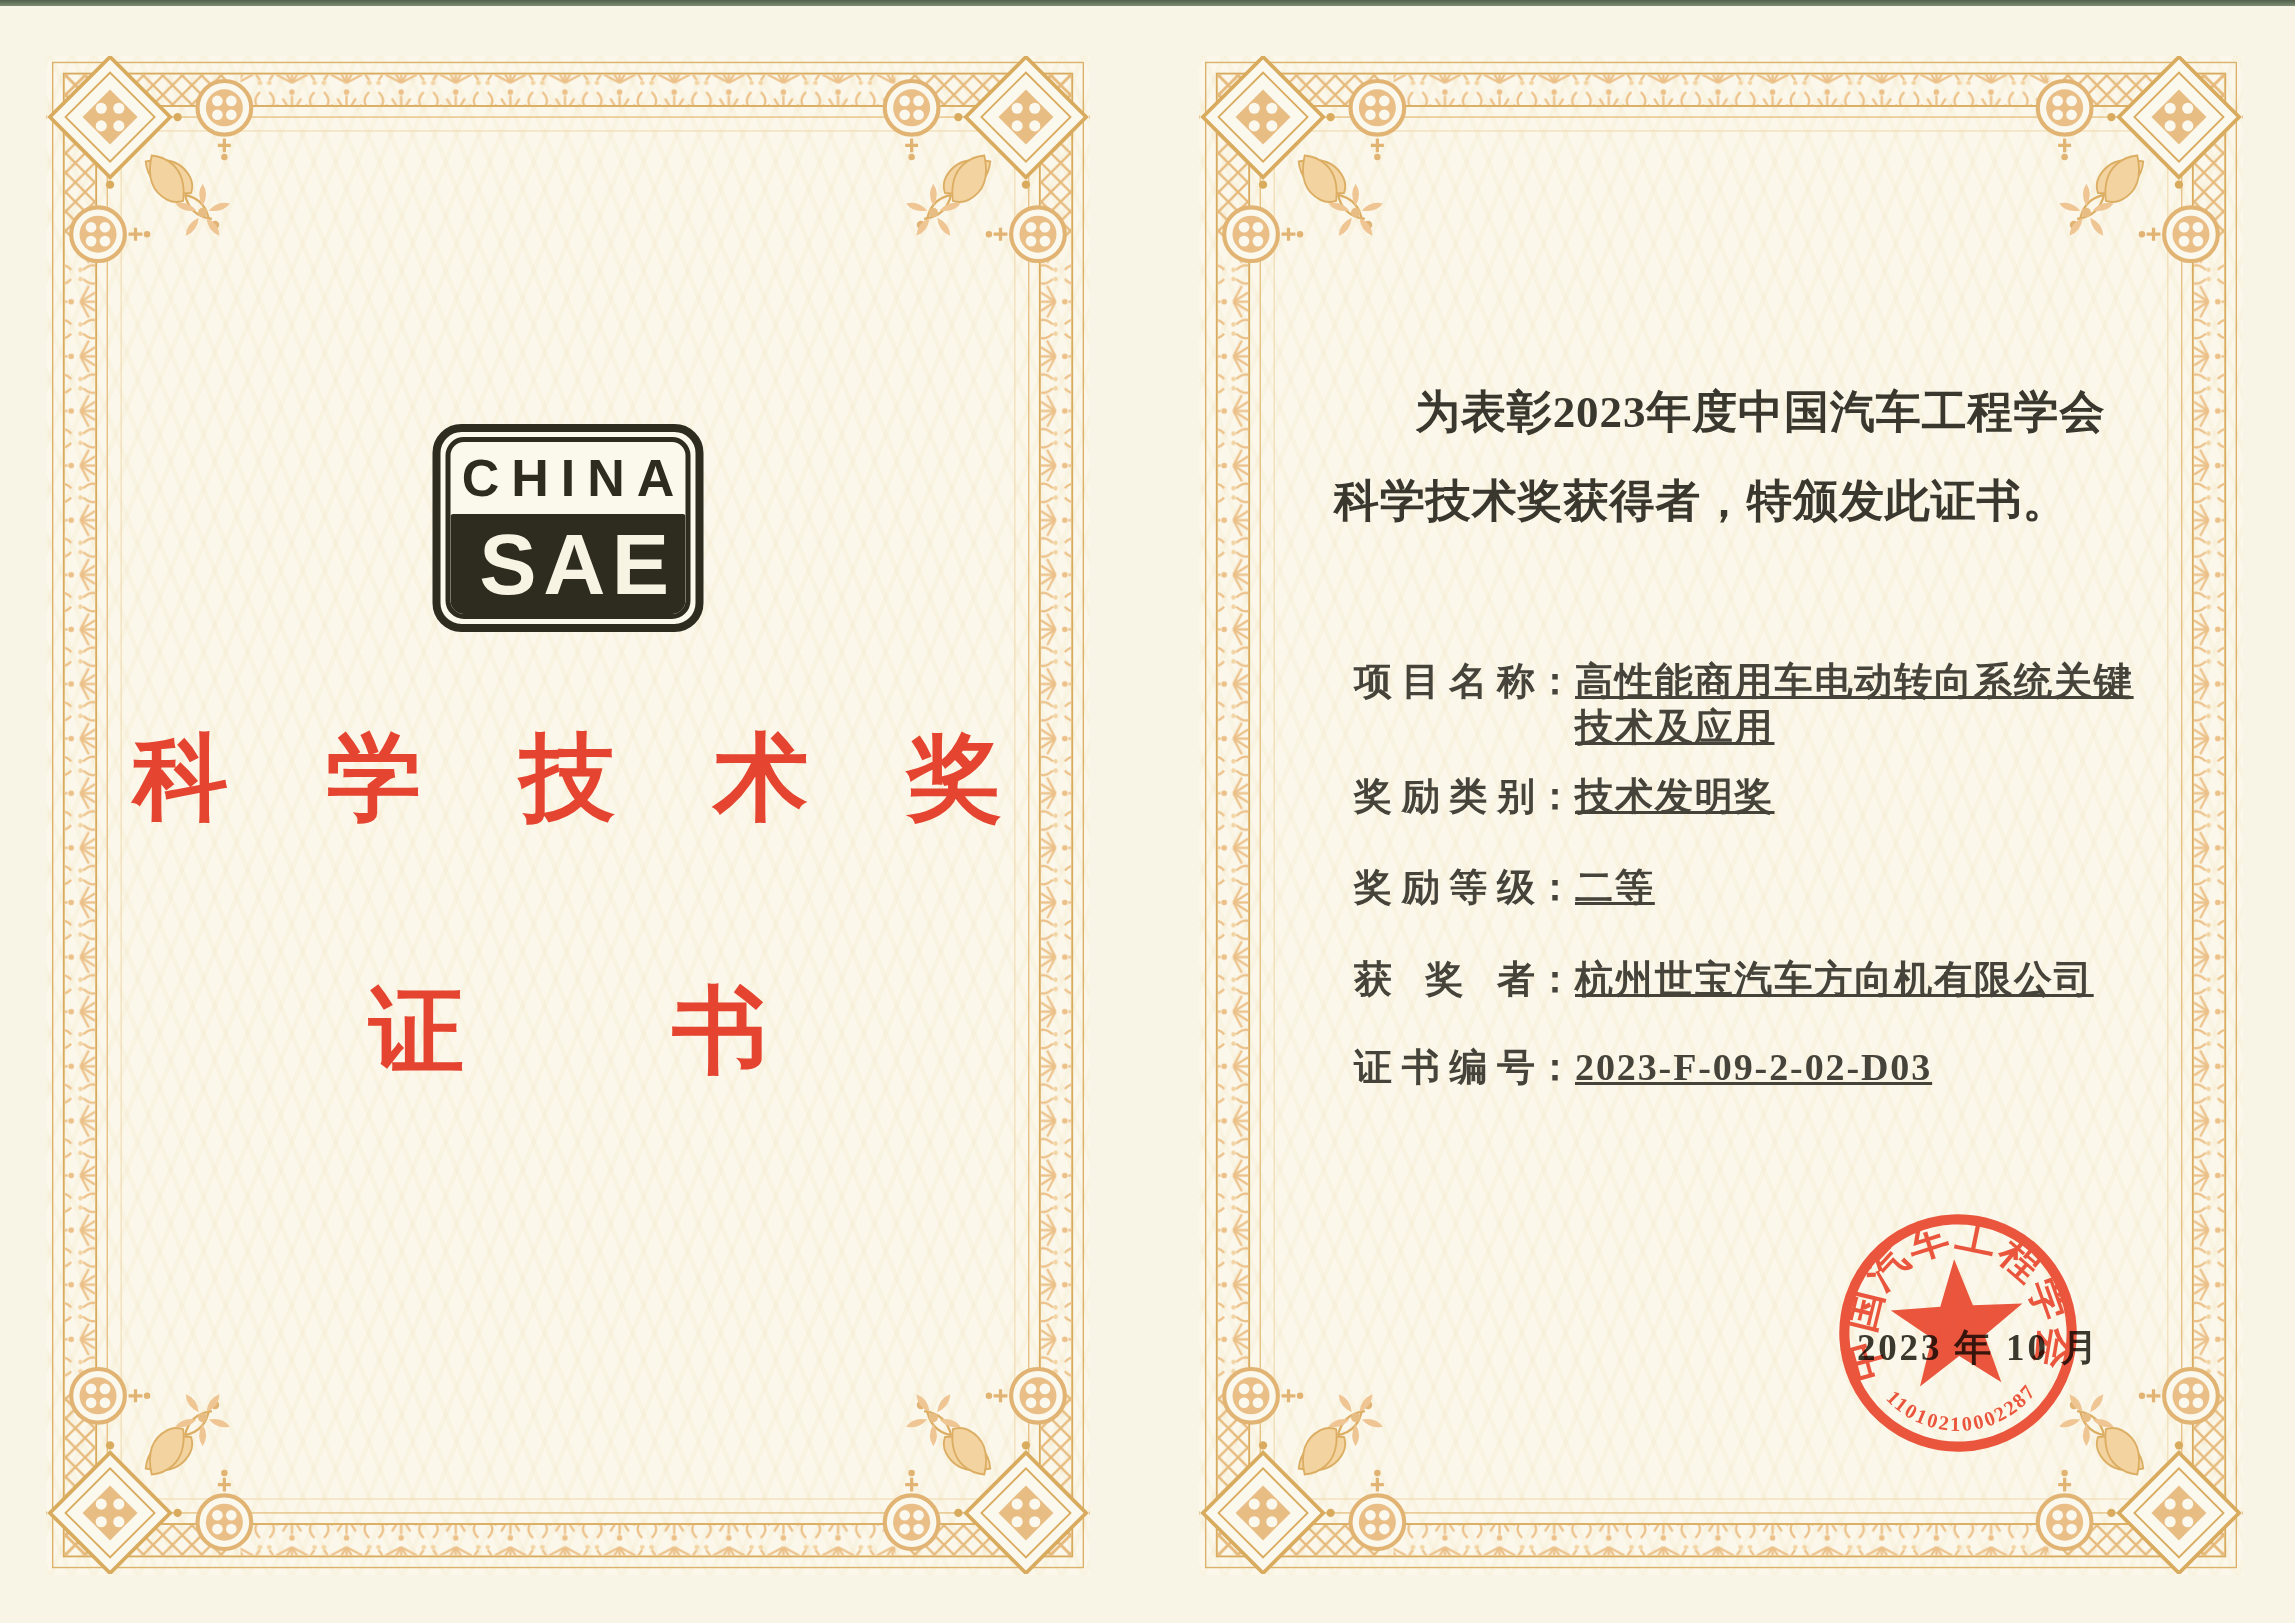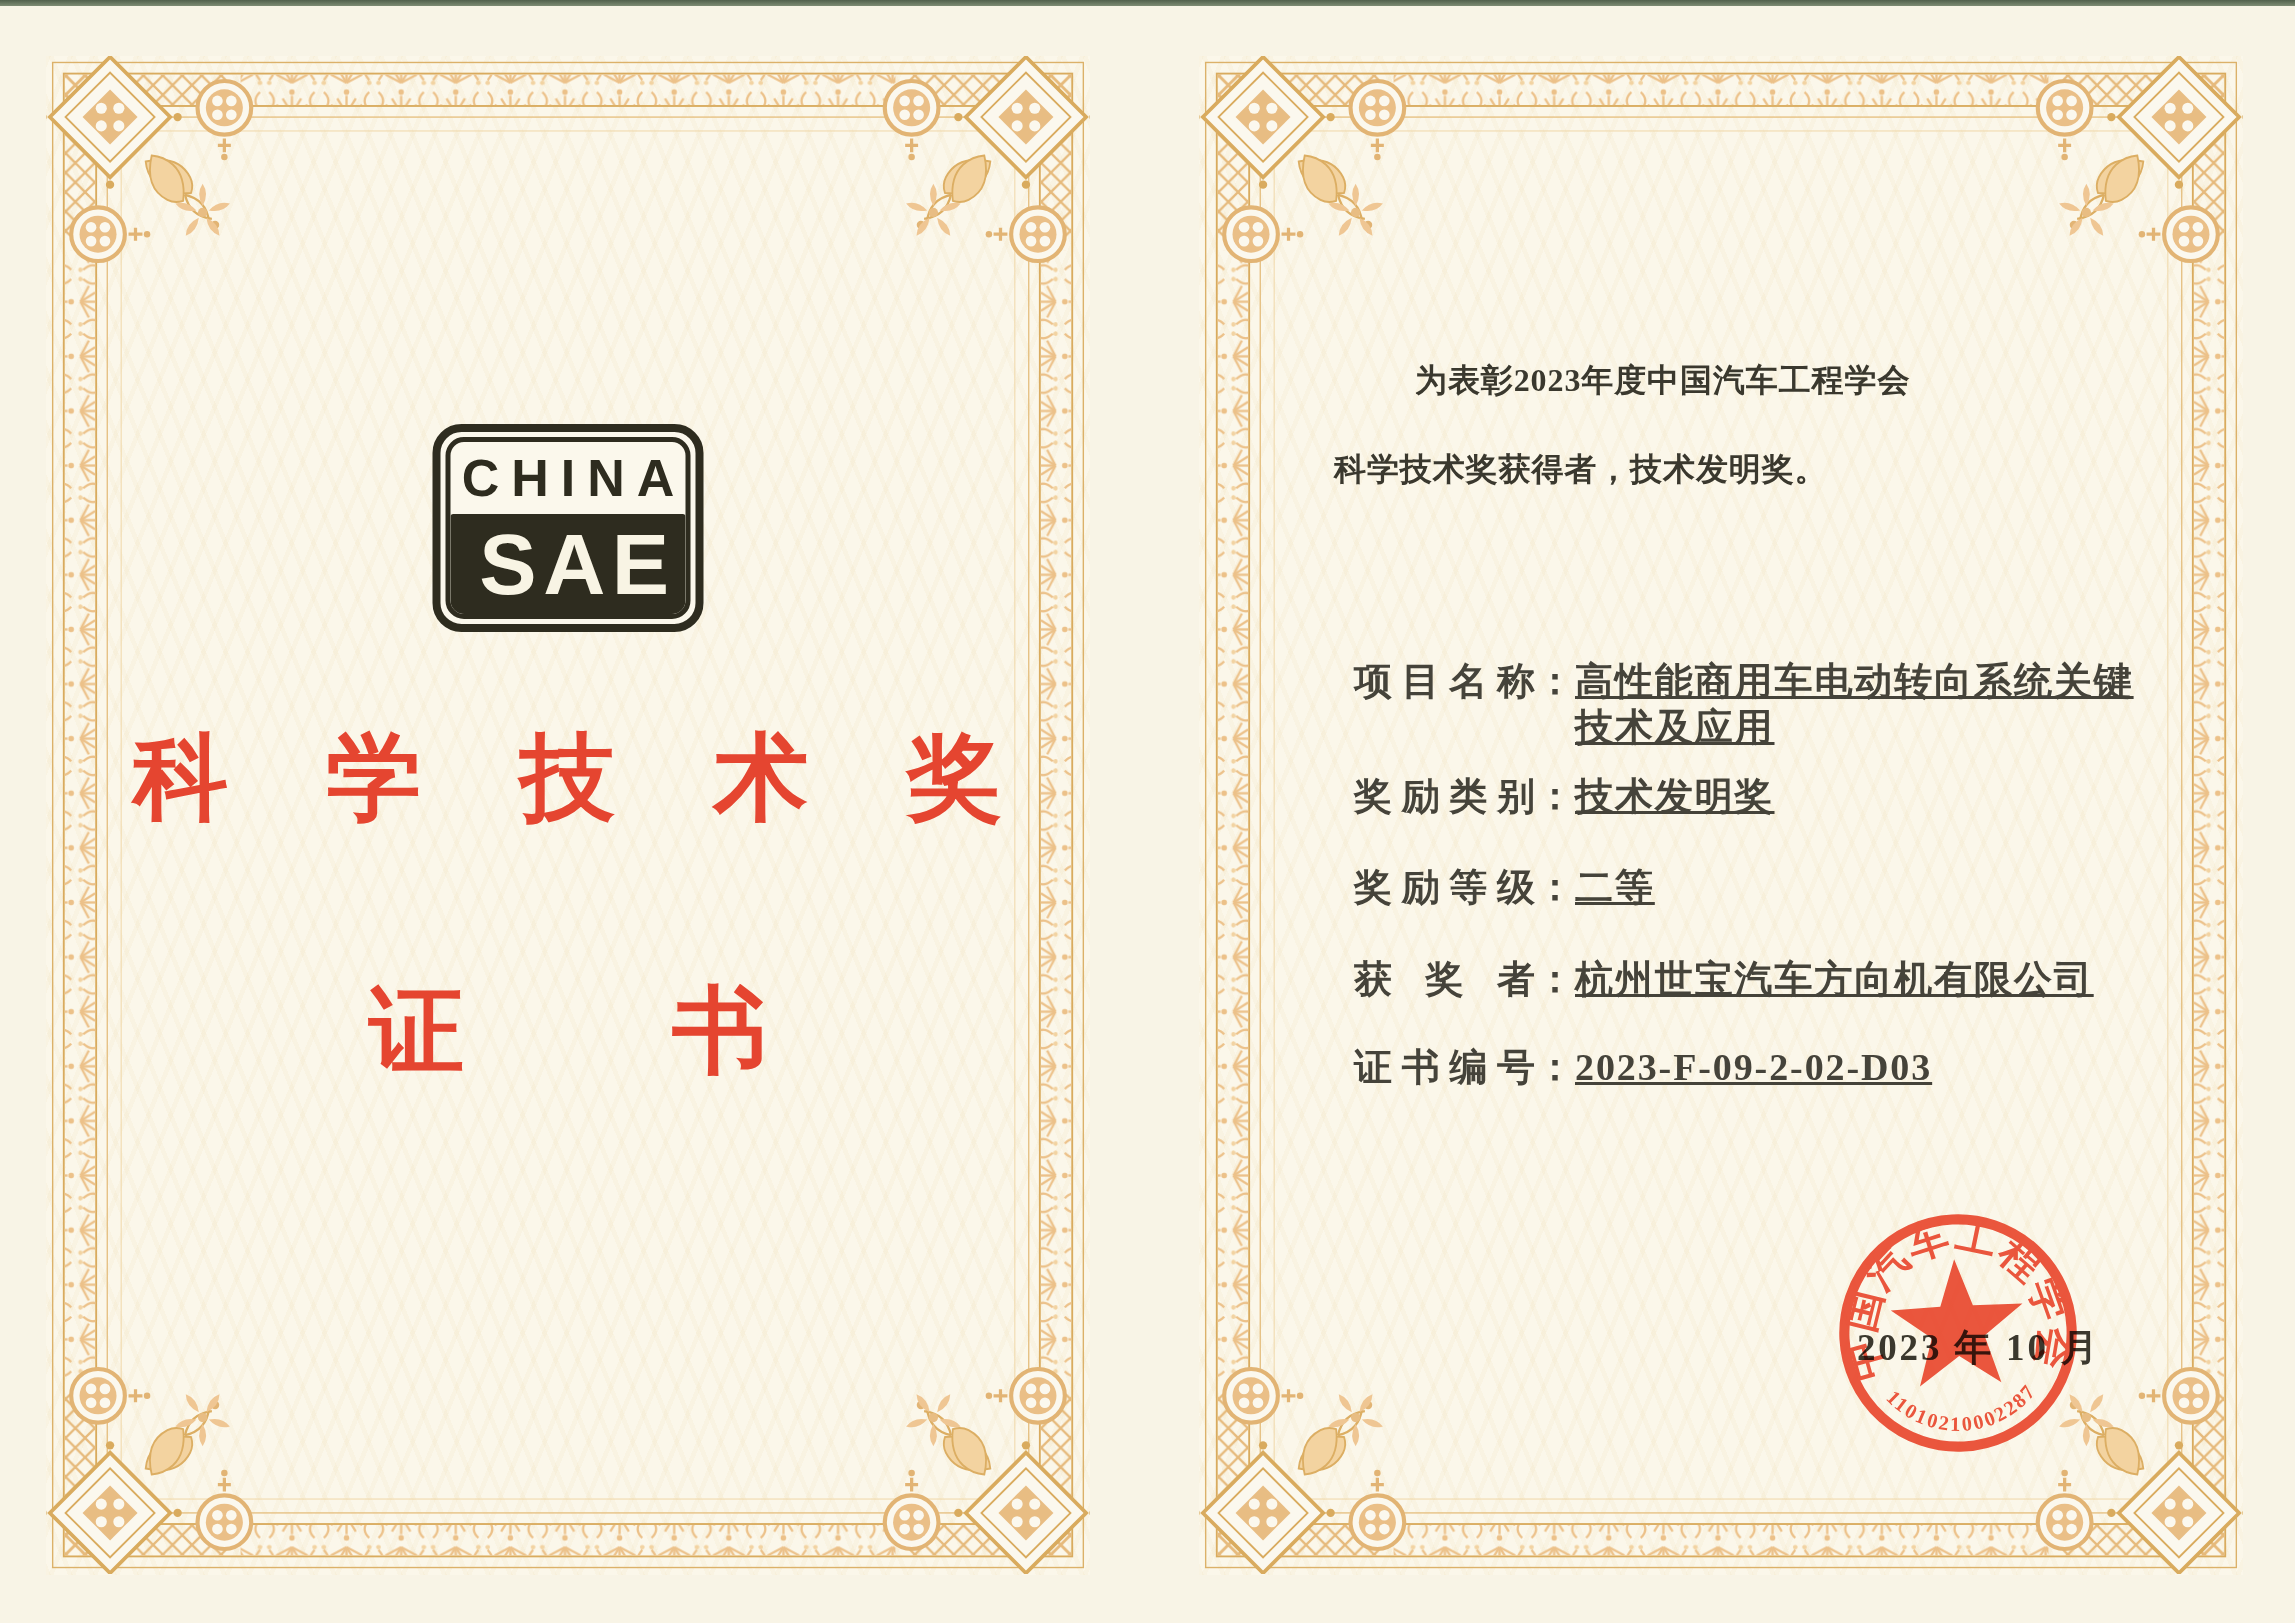--- a/index.html
+++ b/index.html
@@ -52,22 +52,22 @@
     font-size:95px;font-weight:700;color:#e54530;line-height:1.05;
   }
   .doc-type{
     position:absolute;left:50%;top:926px;transform:translateX(-50%);width:398px;
     font-size:95px;font-weight:700;color:#e54530;line-height:1.05;
   }
   .spread{display:flex;justify-content:space-between;}
 
   
   .intro{
-    position:absolute;left:135px;top:280px;width:805px;
-    font-size:32px;line-height:89px;letter-spacing:0.9px;
+    position:absolute;left:135px;top:312px;width:805px;
+    font-size:45px;line-height:89px;letter-spacing:0.9px;
     color:#3a382e;font-weight:700;
   }
   .intro-line1{text-indent:81px;white-space:nowrap;}
   .intro-line2{white-space:nowrap;}
 
   .fields{position:absolute;left:155px;top:0;width:815px;}
   .field-row{position:absolute;left:0;font-size:38px;color:#45433a;font-weight:700;line-height:46px;}
   .row-1{top:602px;}
   .row-2{top:717px;}
   .row-3{top:808px;}
@@ -230,21 +230,21 @@
     </div>
 </div>
 
 <div class="page page-right">
   <svg class="frame" viewBox="0 0 2255 3280" width="1044" height="1518">
     <use href="#frame"></use>
   </svg>
 
   <div class="intro">
     <div class="intro-line1">为表彰2023年度中国汽车工程学会</div>
-    <div class="intro-line2">科学技术奖获得者，技术发明奖。</div>
+    <div class="intro-line2">科学技术奖获得者，特颁发此证书。</div>
   </div>
 
   <div class="fields">
 
     <div class="field-row row-1">
       <span class="field-label spread">
           <span>项</span>
           <span>目</span>
           <span>名</span>
           <span>称</span>

